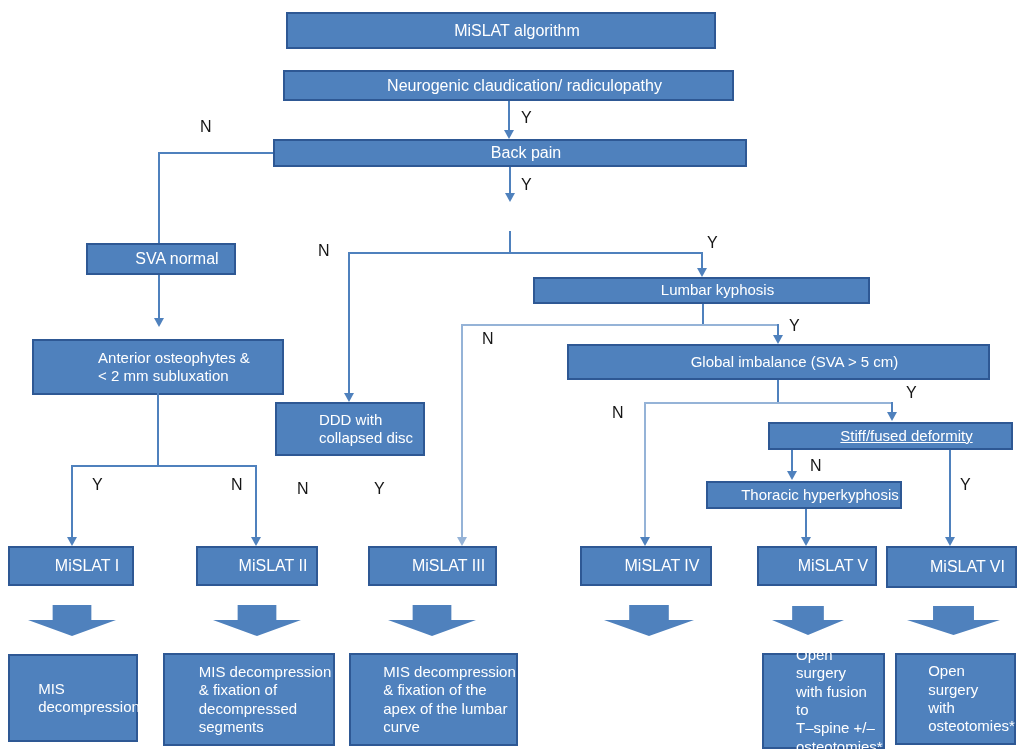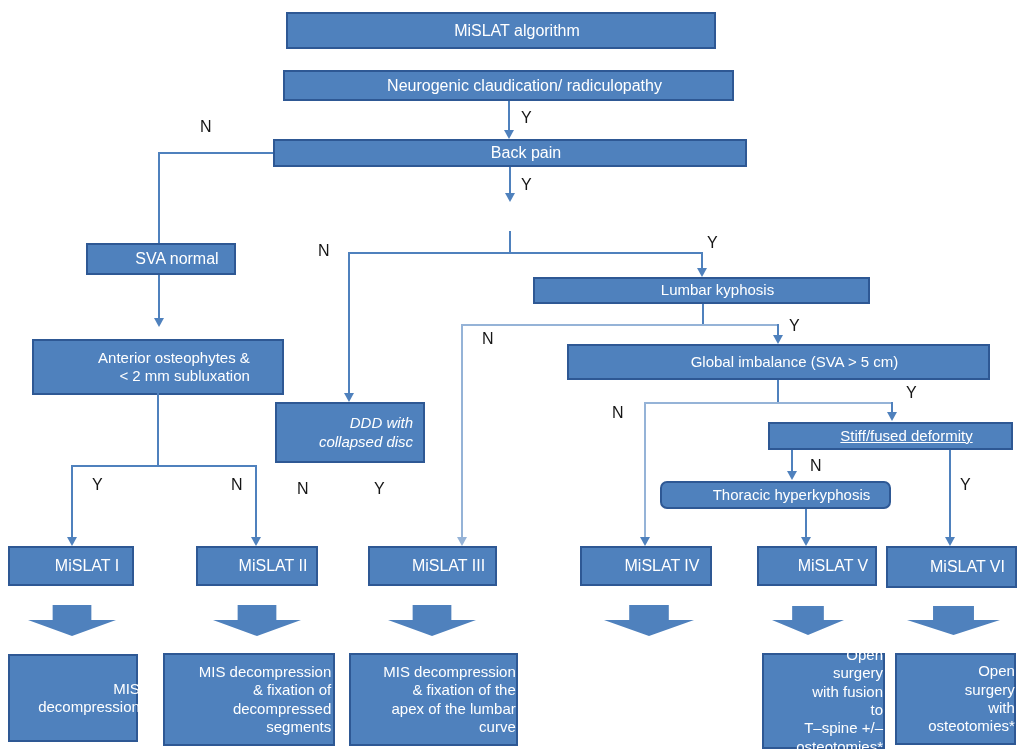--- a/index.html
+++ b/index.html
@@ -2,21 +2,21 @@
 <html><head>
 <meta charset="utf-8">
 <style>
   :root{
     --fill:#4f81bd; --brd:#2e5894; --line:#4f81bd; --linel:#95b3d7; --txt:#ffffff; --lab:#161616;
   }
   html,body{margin:0;padding:0;background:#ffffff;}
   #canvas{position:relative;width:1024px;height:756px;background:#ffffff;overflow:hidden;
           font-family:"Liberation Sans", sans-serif;}
   .box{position:absolute;box-sizing:border-box;background:var(--fill);border:2px solid var(--brd);
-       color:var(--txt);display:flex;align-items:center;justify-content:center;text-align:right;
+       color:var(--txt);display:flex;align-items:center;justify-content:center;text-align:left;
        font-size:15px;line-height:1.22;white-space:pre-line;padding-left:32px;}
   .box.big{font-size:16px;}
   .ln{position:absolute;background:var(--line);}
   .ln.light{background:var(--linel);}
   .ah{position:absolute;width:0;height:0;border-left:5px solid transparent;border-right:5px solid transparent;
       border-top:9px solid var(--line);}
   .ah.light{border-top-color:var(--linel);}
   .lab{position:absolute;color:var(--lab);font-size:16px;font-weight:500;}
   .blockarrow{position:absolute;background:var(--fill);
       clip-path:polygon(28% 0, 72% 0, 72% 48%, 100% 48%, 50% 100%, 0 48%, 28% 48%);}
@@ -25,26 +25,26 @@
 <body>
 
 <div id="canvas">
 
   <div class="box big" style="left:286px;top:12px;width:430px;height:37px;">MiSLAT algorithm</div>
   <div class="box big" style="left:283px;top:70px;width:451px;height:31px;">Neurogenic claudication/ radiculopathy</div>
   <div class="box big" style="left:273px;top:139px;width:474px;height:28px;">Back pain</div>
   <div class="box big" style="left:86px;top:243px;width:150px;height:32px;">SVA normal</div>
   <div class="box" style="left:32px;top:339px;width:252px;height:56px;">Anterior osteophytes &amp;
 &lt; 2 mm subluxation</div>
-  <div class="box" style="left:275px;top:402px;width:150px;height:61px;font-style:italic;">DDD with
+  <div class="box" style="left:275px;top:402px;width:150px;height:54px;">DDD with
 collapsed disc</div>
   <div class="box" style="left:533px;top:277px;width:337px;height:27px;">Lumbar kyphosis</div>
   <div class="box" style="left:567px;top:344px;width:423px;height:36px;">Global imbalance (SVA &gt; 5 cm)</div>
   <div class="box" style="left:768px;top:422px;width:245px;height:28px;text-decoration:underline;">Stiff/fused deformity</div>
-  <div class="box" style="left:660px;top:481px;width:231px;height:28px;border-radius:7px;">Thoracic hyperkyphosis</div>
+  <div class="box" style="left:706px;top:481px;width:196px;height:28px;">Thoracic hyperkyphosis</div>
 
   <div class="box big" style="left:8px;top:546px;width:126px;height:40px;">MiSLAT I</div>
   <div class="box big" style="left:196px;top:546px;width:122px;height:40px;">MiSLAT II</div>
   <div class="box big" style="left:368px;top:546px;width:129px;height:40px;">MiSLAT III</div>
   <div class="box big" style="left:580px;top:546px;width:132px;height:40px;">MiSLAT IV</div>
   <div class="box big" style="left:757px;top:546px;width:120px;height:40px;">MiSLAT V</div>
   <div class="box big" style="left:886px;top:546px;width:131px;height:42px;">MiSLAT VI</div>
 
   <div class="blockarrow" style="left:28px;top:605px;width:88px;height:31px;"></div>
   <div class="blockarrow" style="left:213px;top:605px;width:88px;height:31px;"></div>

